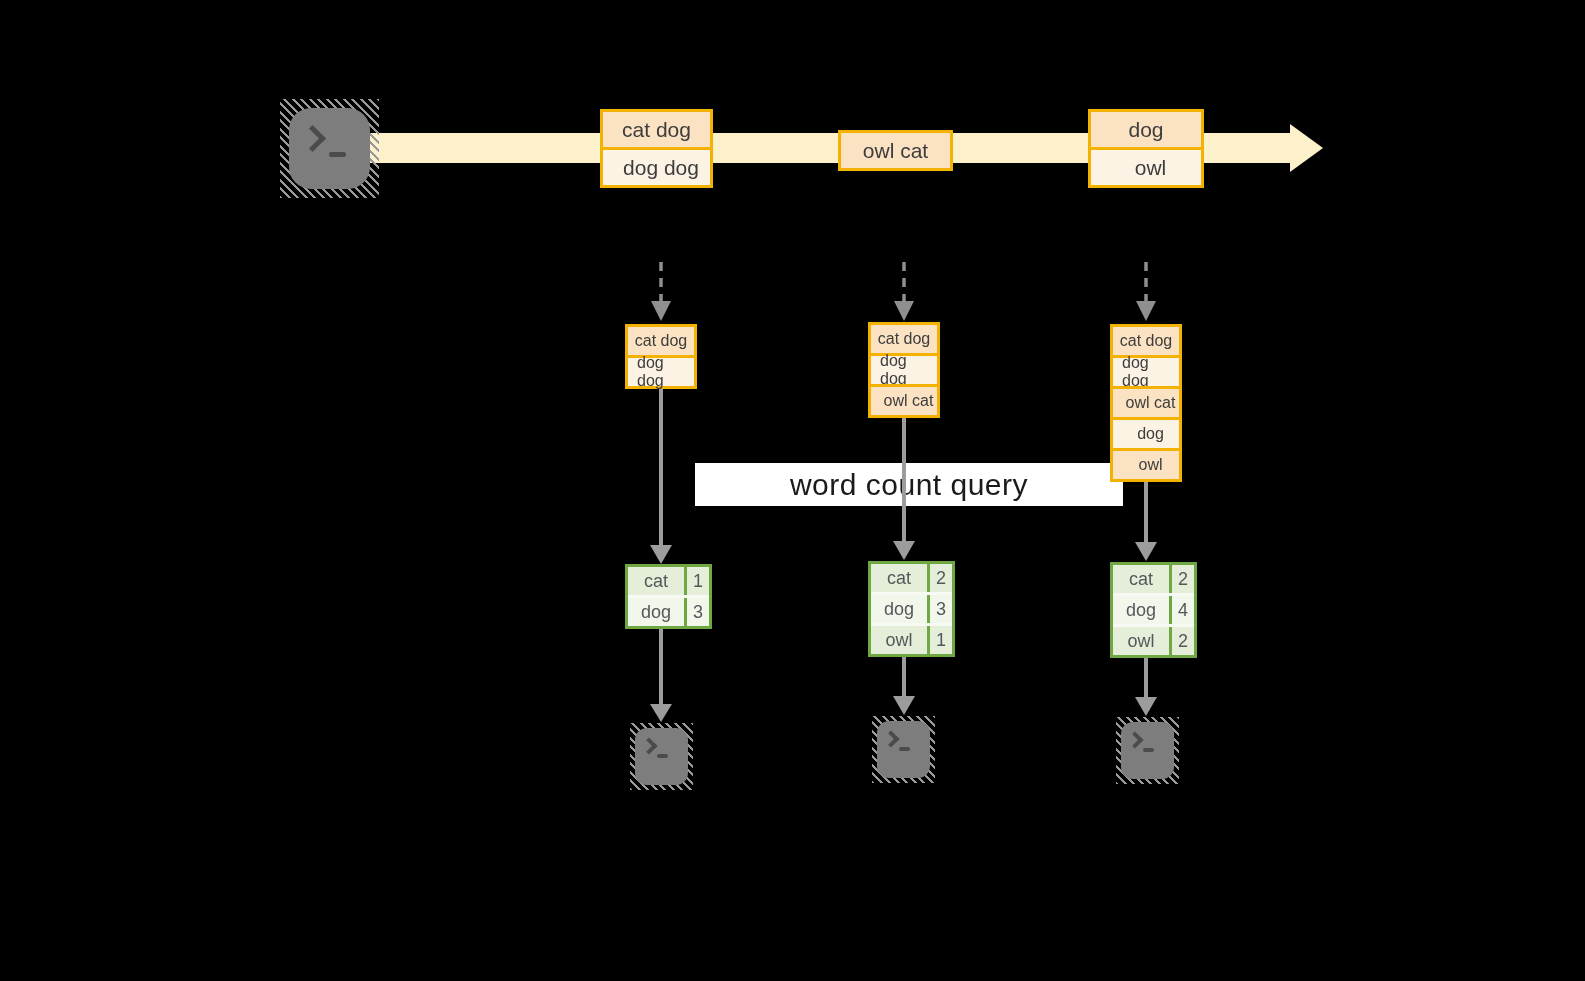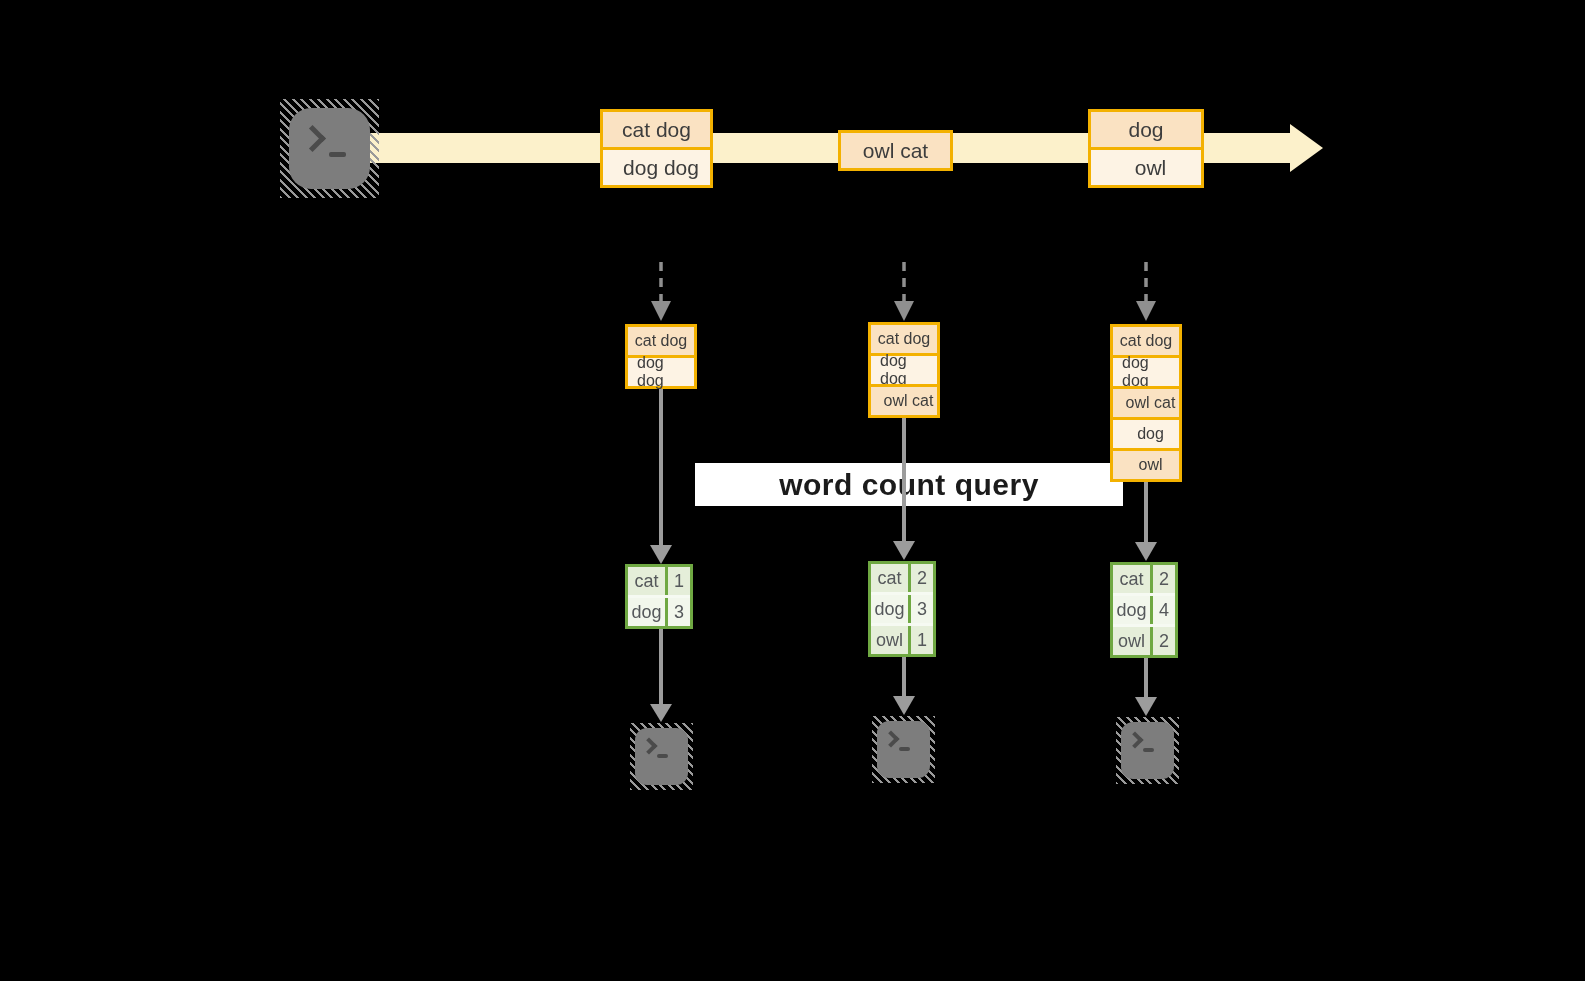--- a/index.html
+++ b/index.html
@@ -15,28 +15,28 @@
   .obox{position:absolute;box-sizing:border-box;border:3px solid #F3B100;background:#d946ef;z-index:3;display:flex;flex-direction:column;}
   .ocell{display:flex;align-items:center;justify-content:center;color:#3D3D3D;background:#FAE2C2;}
   .ocell + .ocell{border-top:3px solid #F3B100;padding-left:9px;}
   .ocell:nth-child(even){background:#FDF3E4;}
   .obox.ev .ocell{height:35px;font-size:21px;}
   .obox.buf .ocell{height:28px;font-size:16px;}
 
   
   .query-band{position:absolute;left:695px;top:463px;width:428px;height:43px;background:#FFFFFF;z-index:1;
     display:flex;align-items:center;justify-content:center;}
-  .query-band span{font-size:30px;font-weight:700;color:#1B1B1B;letter-spacing:.5px;}
+  .query-band span{font-size:30px;font-weight:400;color:#1B1B1B;letter-spacing:.5px;}
 
   
   .gtable{position:absolute;box-sizing:border-box;border:3px solid #6FA842;background:#6FA842;z-index:3;display:flex;flex-direction:column;}
   .grow{display:flex;}
   .grow + .grow{border-top:3px solid #F6FAF2;}
   .gcell{display:flex;align-items:center;justify-content:center;height:28px;color:#55585B;font-size:18px;background:#E5EED9;}
-  .gcell.lab{width:37px;}
+  .gcell.lab{width:56px;}
   .gcell.val{width:22px;border-left:3px solid #6FA842;}
   .grow:nth-child(even) .gcell{background:#F2F7EC;}
 
   
   .term{position:absolute;z-index:3;
     background:repeating-linear-gradient(45deg,#9A9A9A 0 2px,transparent 2px 6px);}
   .term-body{position:absolute;background:#7D7D7D;}
   .term.big .term-body{inset:9px;border-radius:22px;}
   .term.small .term-body{inset:5px;border-radius:12px;}
   .chev{position:absolute;width:14px;height:14px;border-top:5px solid #4B4B4B;border-right:5px solid #4B4B4B;transform:rotate(45deg);}

